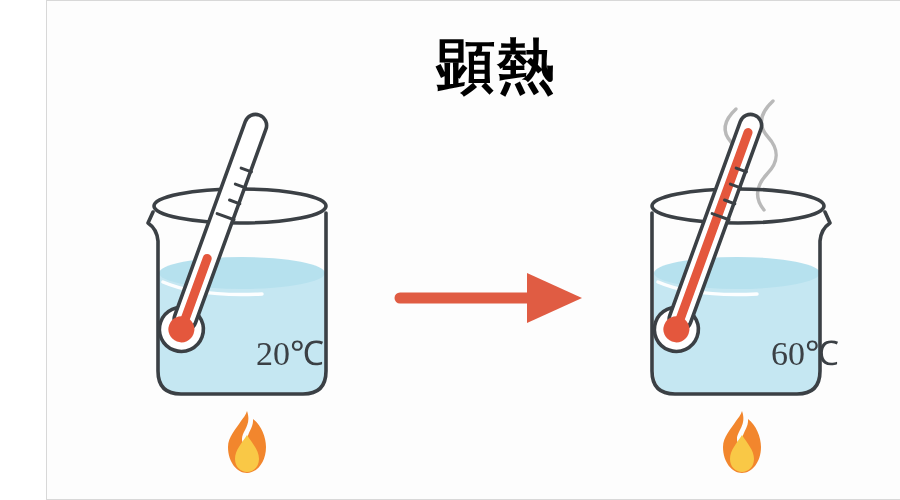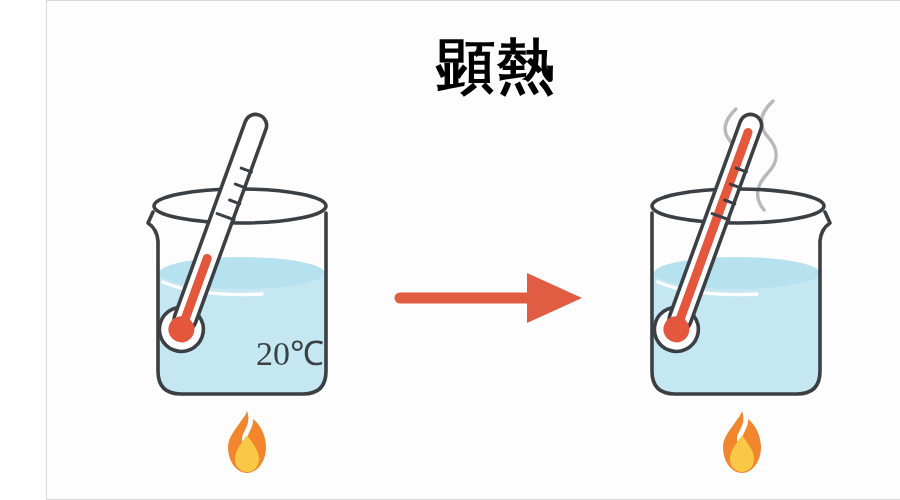--- a/index.html
+++ b/index.html
@@ -172,14 +172,15 @@
                  C 21 26, 32 21, 31 10 C 39 16, 44 28, 44 38
                  C 44 53, 35 64, 25 64 C 15 64, 6 53, 6 38
                  C 6 28, 14 20, 19 12 C 21 9, 24 6, 25 2 Z" fill="#f2862d"></path>
         <path d="M25 26 C 30 34, 37 41, 37 50 C 37 58, 31 63, 25 63
                  C 19 63, 13 58, 13 50 C 13 41, 20 34, 25 26 Z" fill="#f9c846"></path>
       </g>
     </g>
   </svg>
 
   <div class="temp-label" id="temp-left">20℃</div>
+  <div class="temp-label" id="temp-right">60℃</div>
 
 </div>
 
 </body></html>

